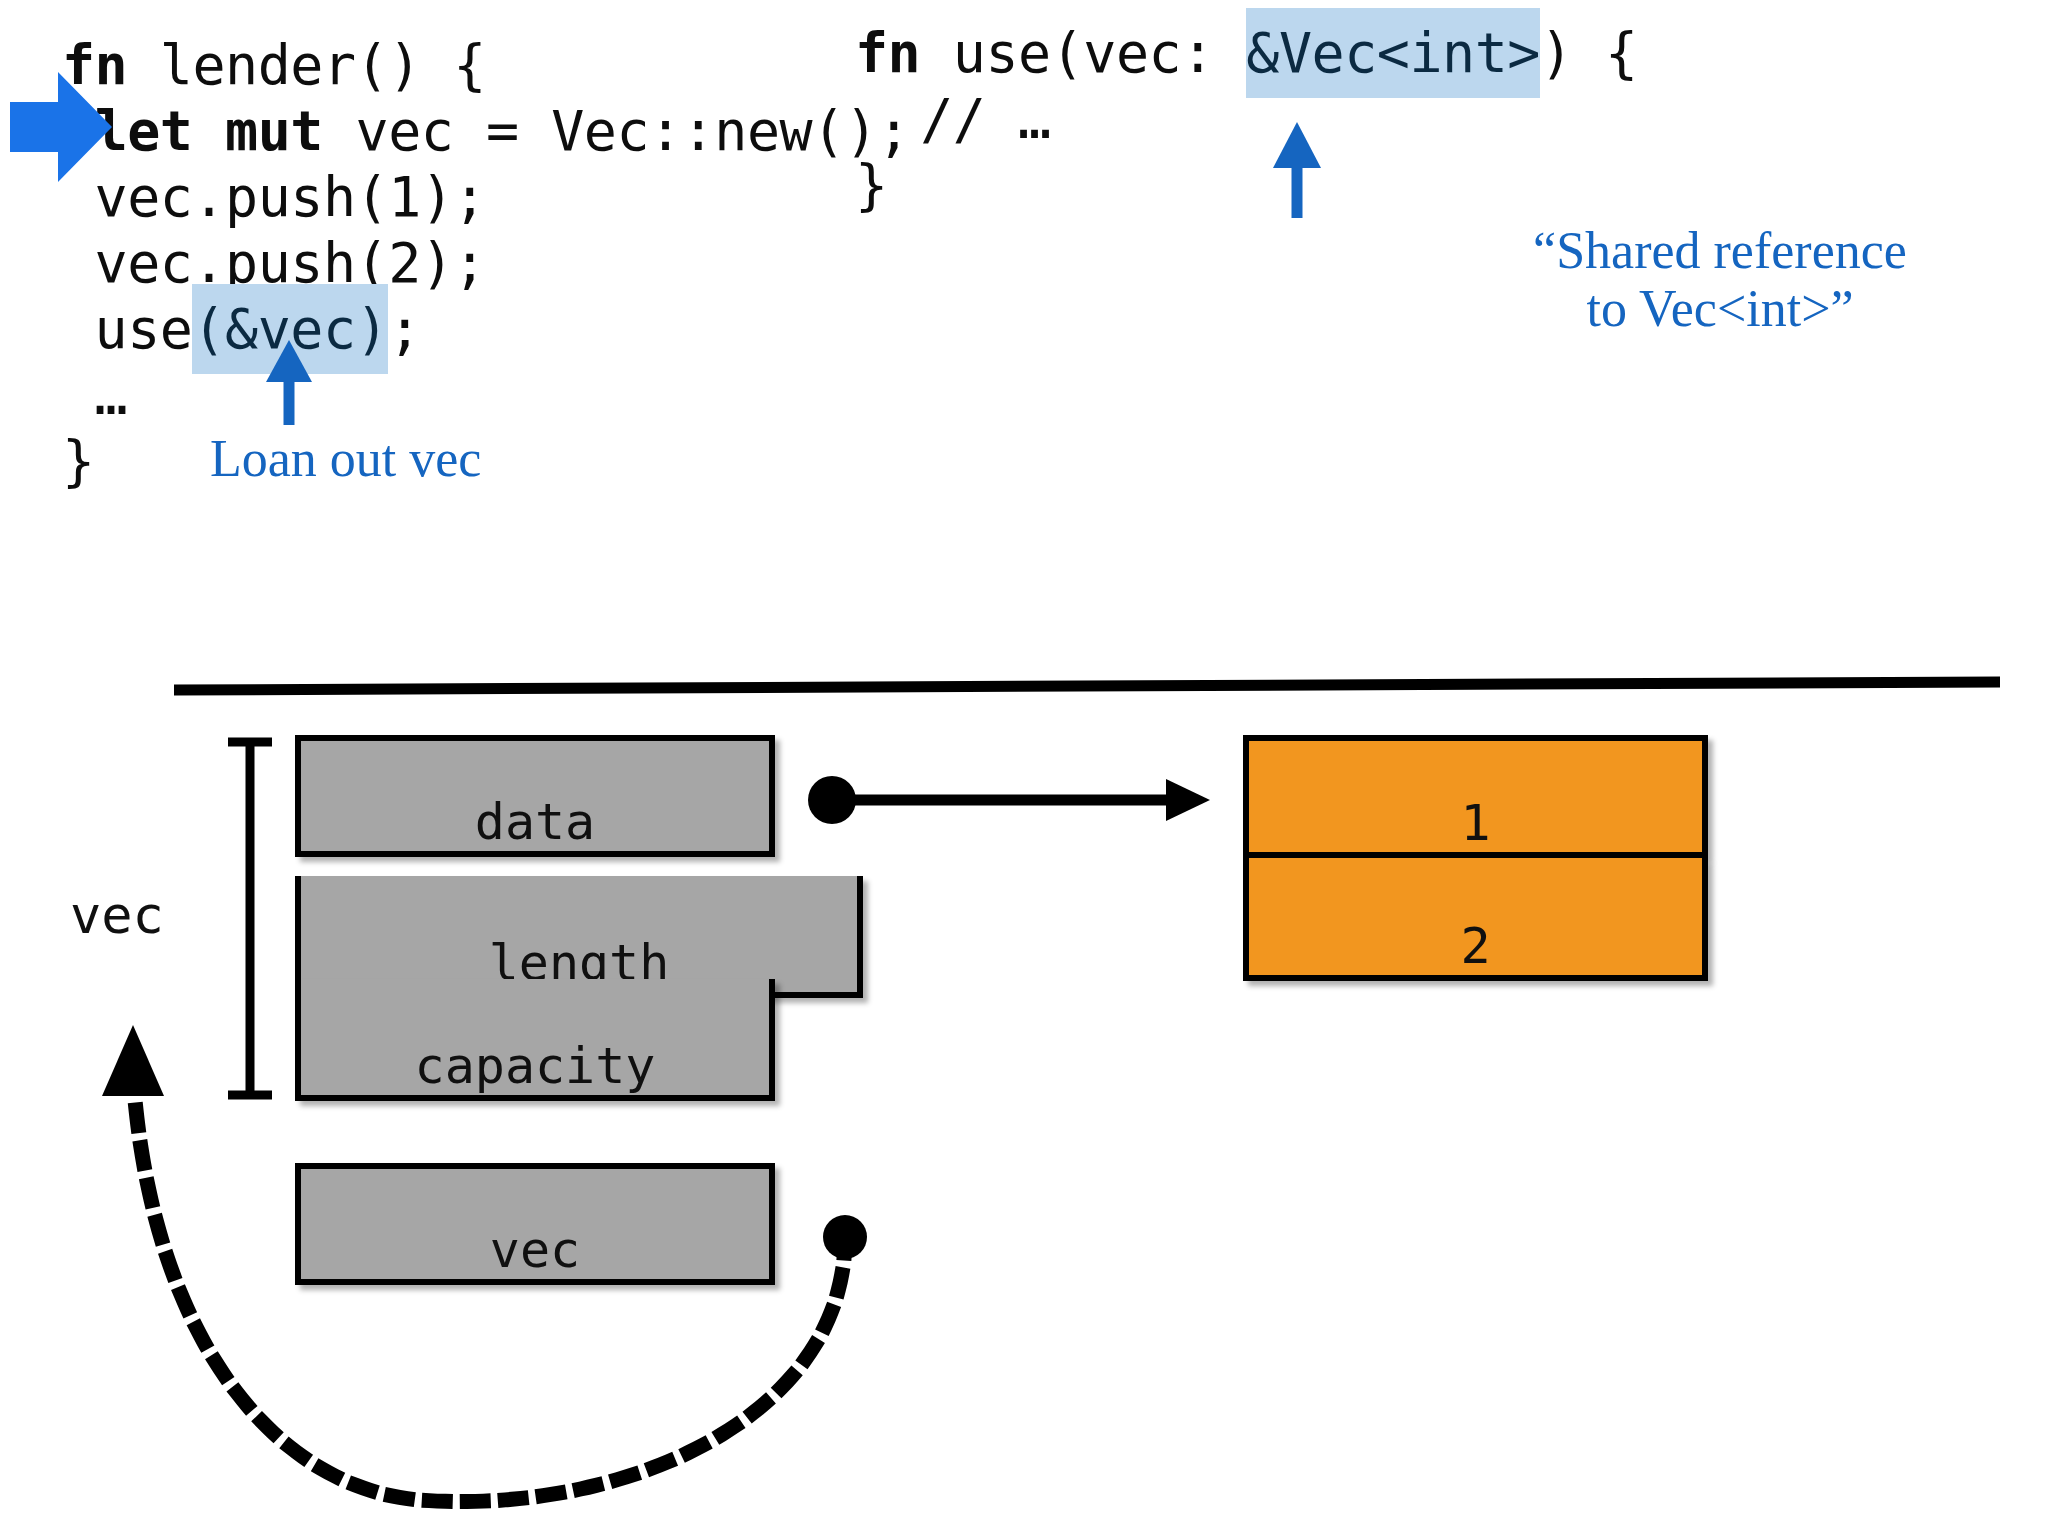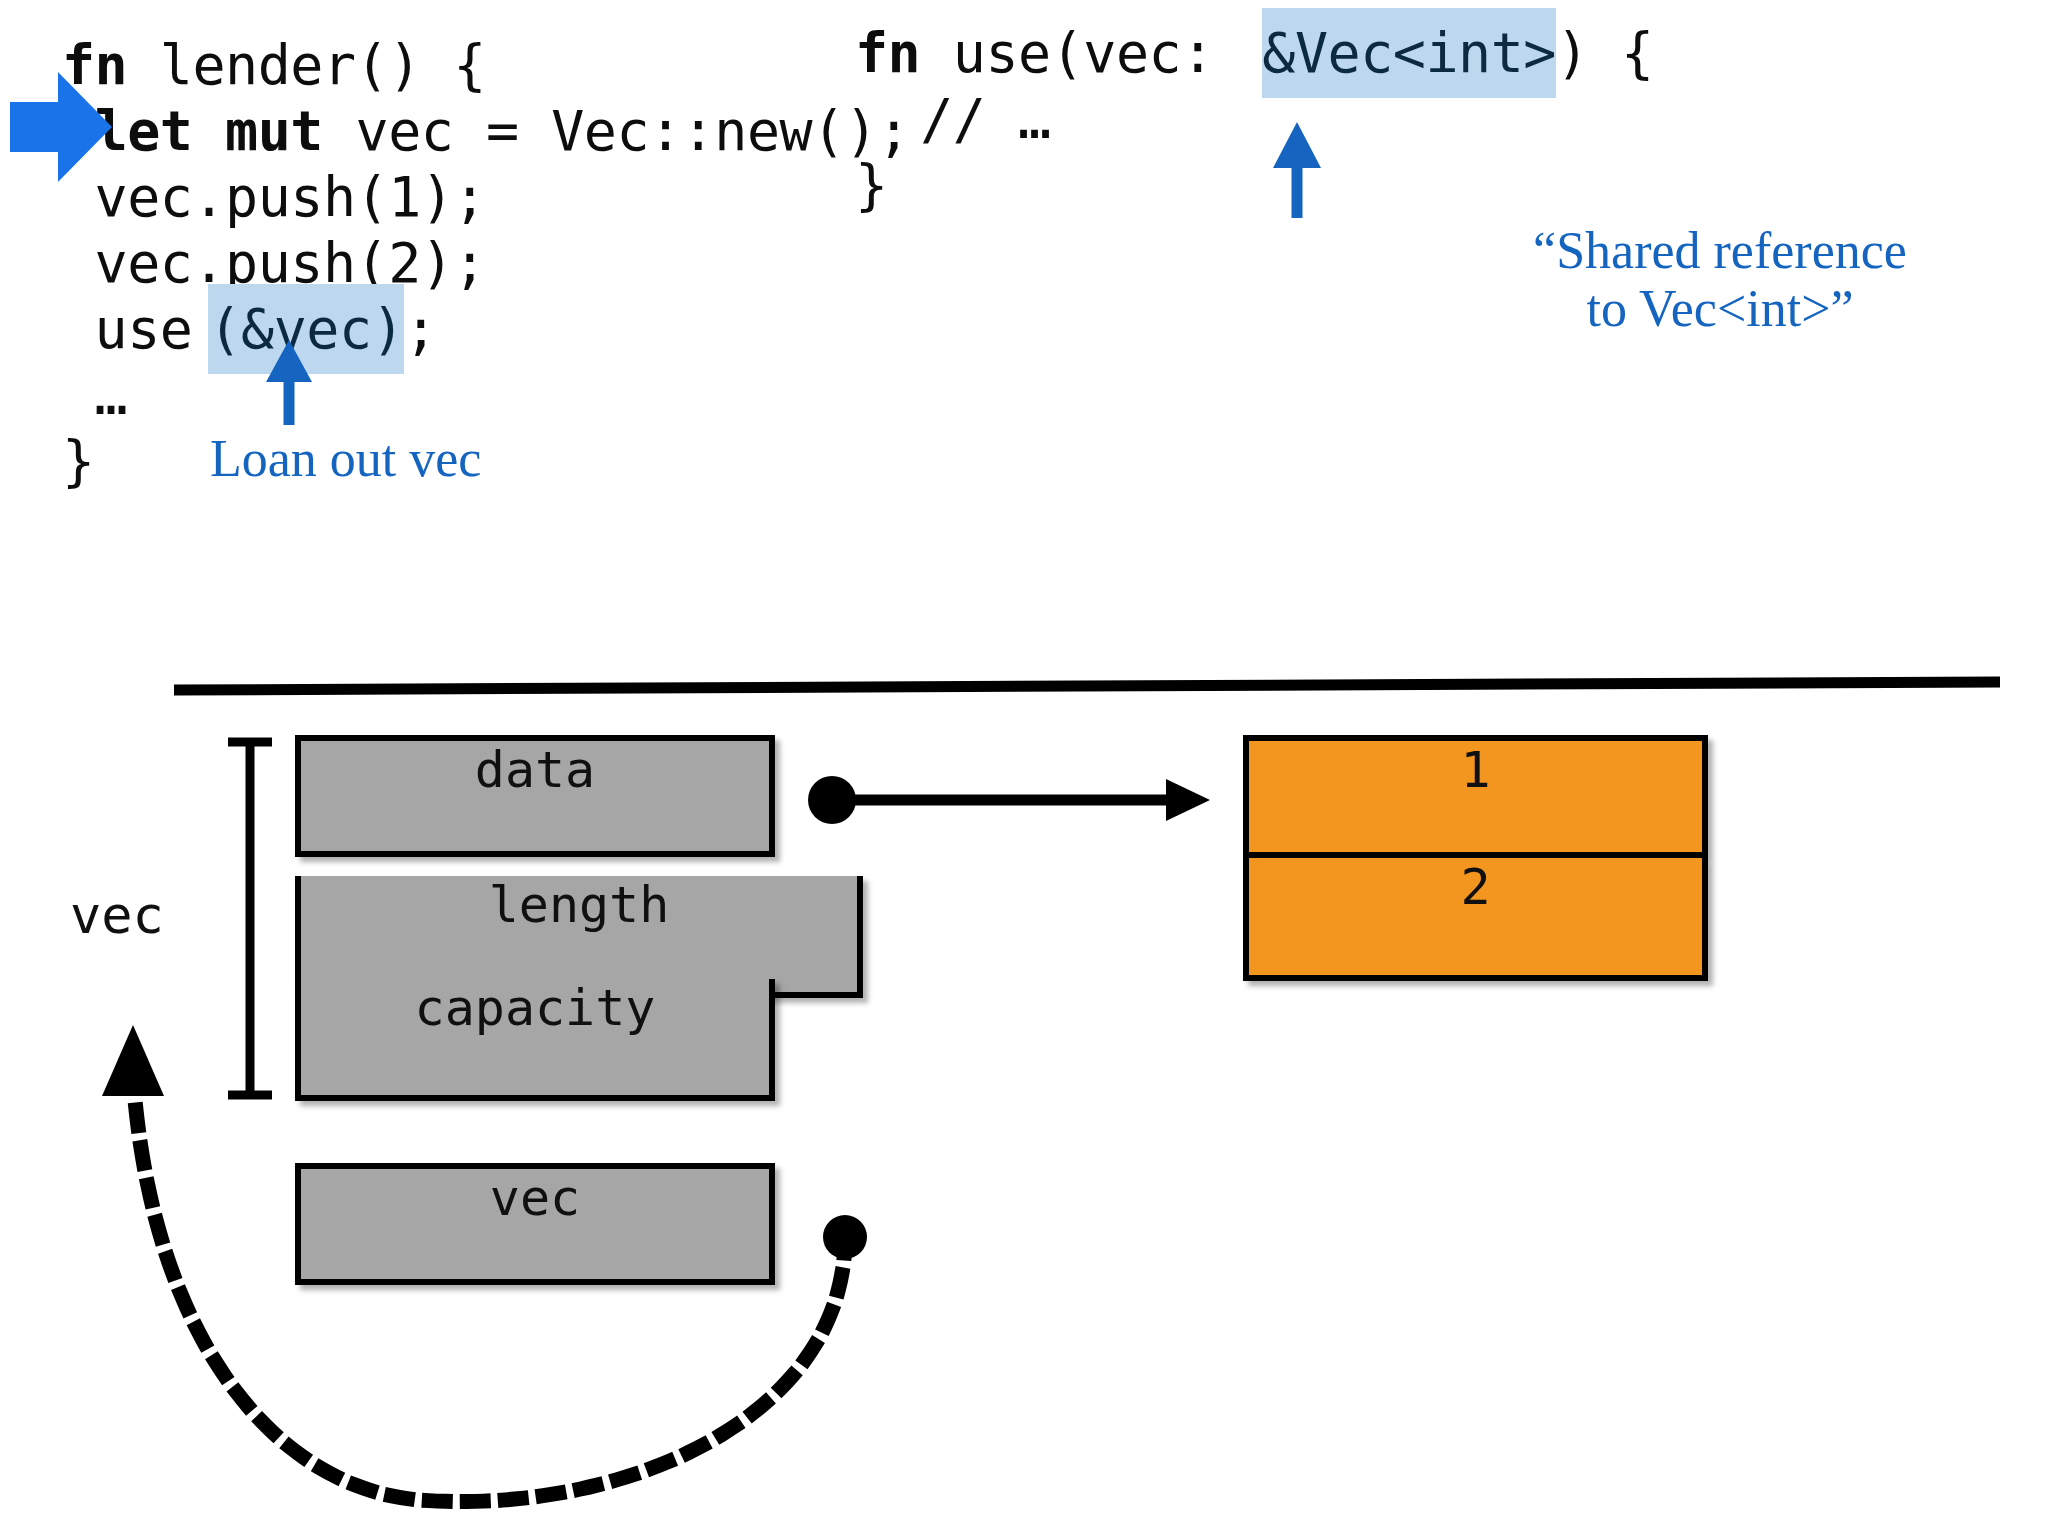--- a/index.html
+++ b/index.html
@@ -8,31 +8,31 @@
 
   .layer{position:absolute;top:0;left:0;width:2048px;height:1536px;}
   svg.layer{pointer-events:none;}
 
   
   .code{position:absolute;font-family:"DejaVu Sans Mono","Liberation Mono",monospace;
         font-size:55px;line-height:66px;color:#0d0d0d;white-space:pre;letter-spacing:-0.5px;}
   #code-left{left:62px;top:32px;}
   #code-right{left:855px;top:20px;}
   .kw{font-weight:bold;}
-  .hl{background:#bcd7ee;color:#0b2a42;padding:13px 0;margin-left:16px;}
+  .hl{background:#bcd7ee;color:#0b2a42;padding:13px 0;}
 
   
   .anno{position:absolute;color:#1565c0;font-family:Liberation Serif, serif;
         font-size:52px;line-height:58px;text-align:center;white-space:pre;}
   #anno-loan{left:210px;top:430px;}
   #anno-shared{left:1400px;top:222px;width:640px;}
 
   
   .box{position:absolute;box-sizing:border-box;border:6px solid #000;
-       display:flex;align-items:flex-start;justify-content:center;
+       display:flex;align-items:flex-end;justify-content:center;
        font-family:"DejaVu Sans Mono","Liberation Mono",monospace;
        font-size:50px;color:#101010;
        box-shadow:5px 5px 5px rgba(0,0,0,0.30);}
   .gray{background:#a6a6a6;}
   .orange{background:#f2961f;}
   .nb-top{border-top-width:0;}
 
   #vec-label{position:absolute;left:70px;top:885px;
         font-family:"DejaVu Sans Mono","Liberation Mono",monospace;
         font-size:52px;color:#101010;}

